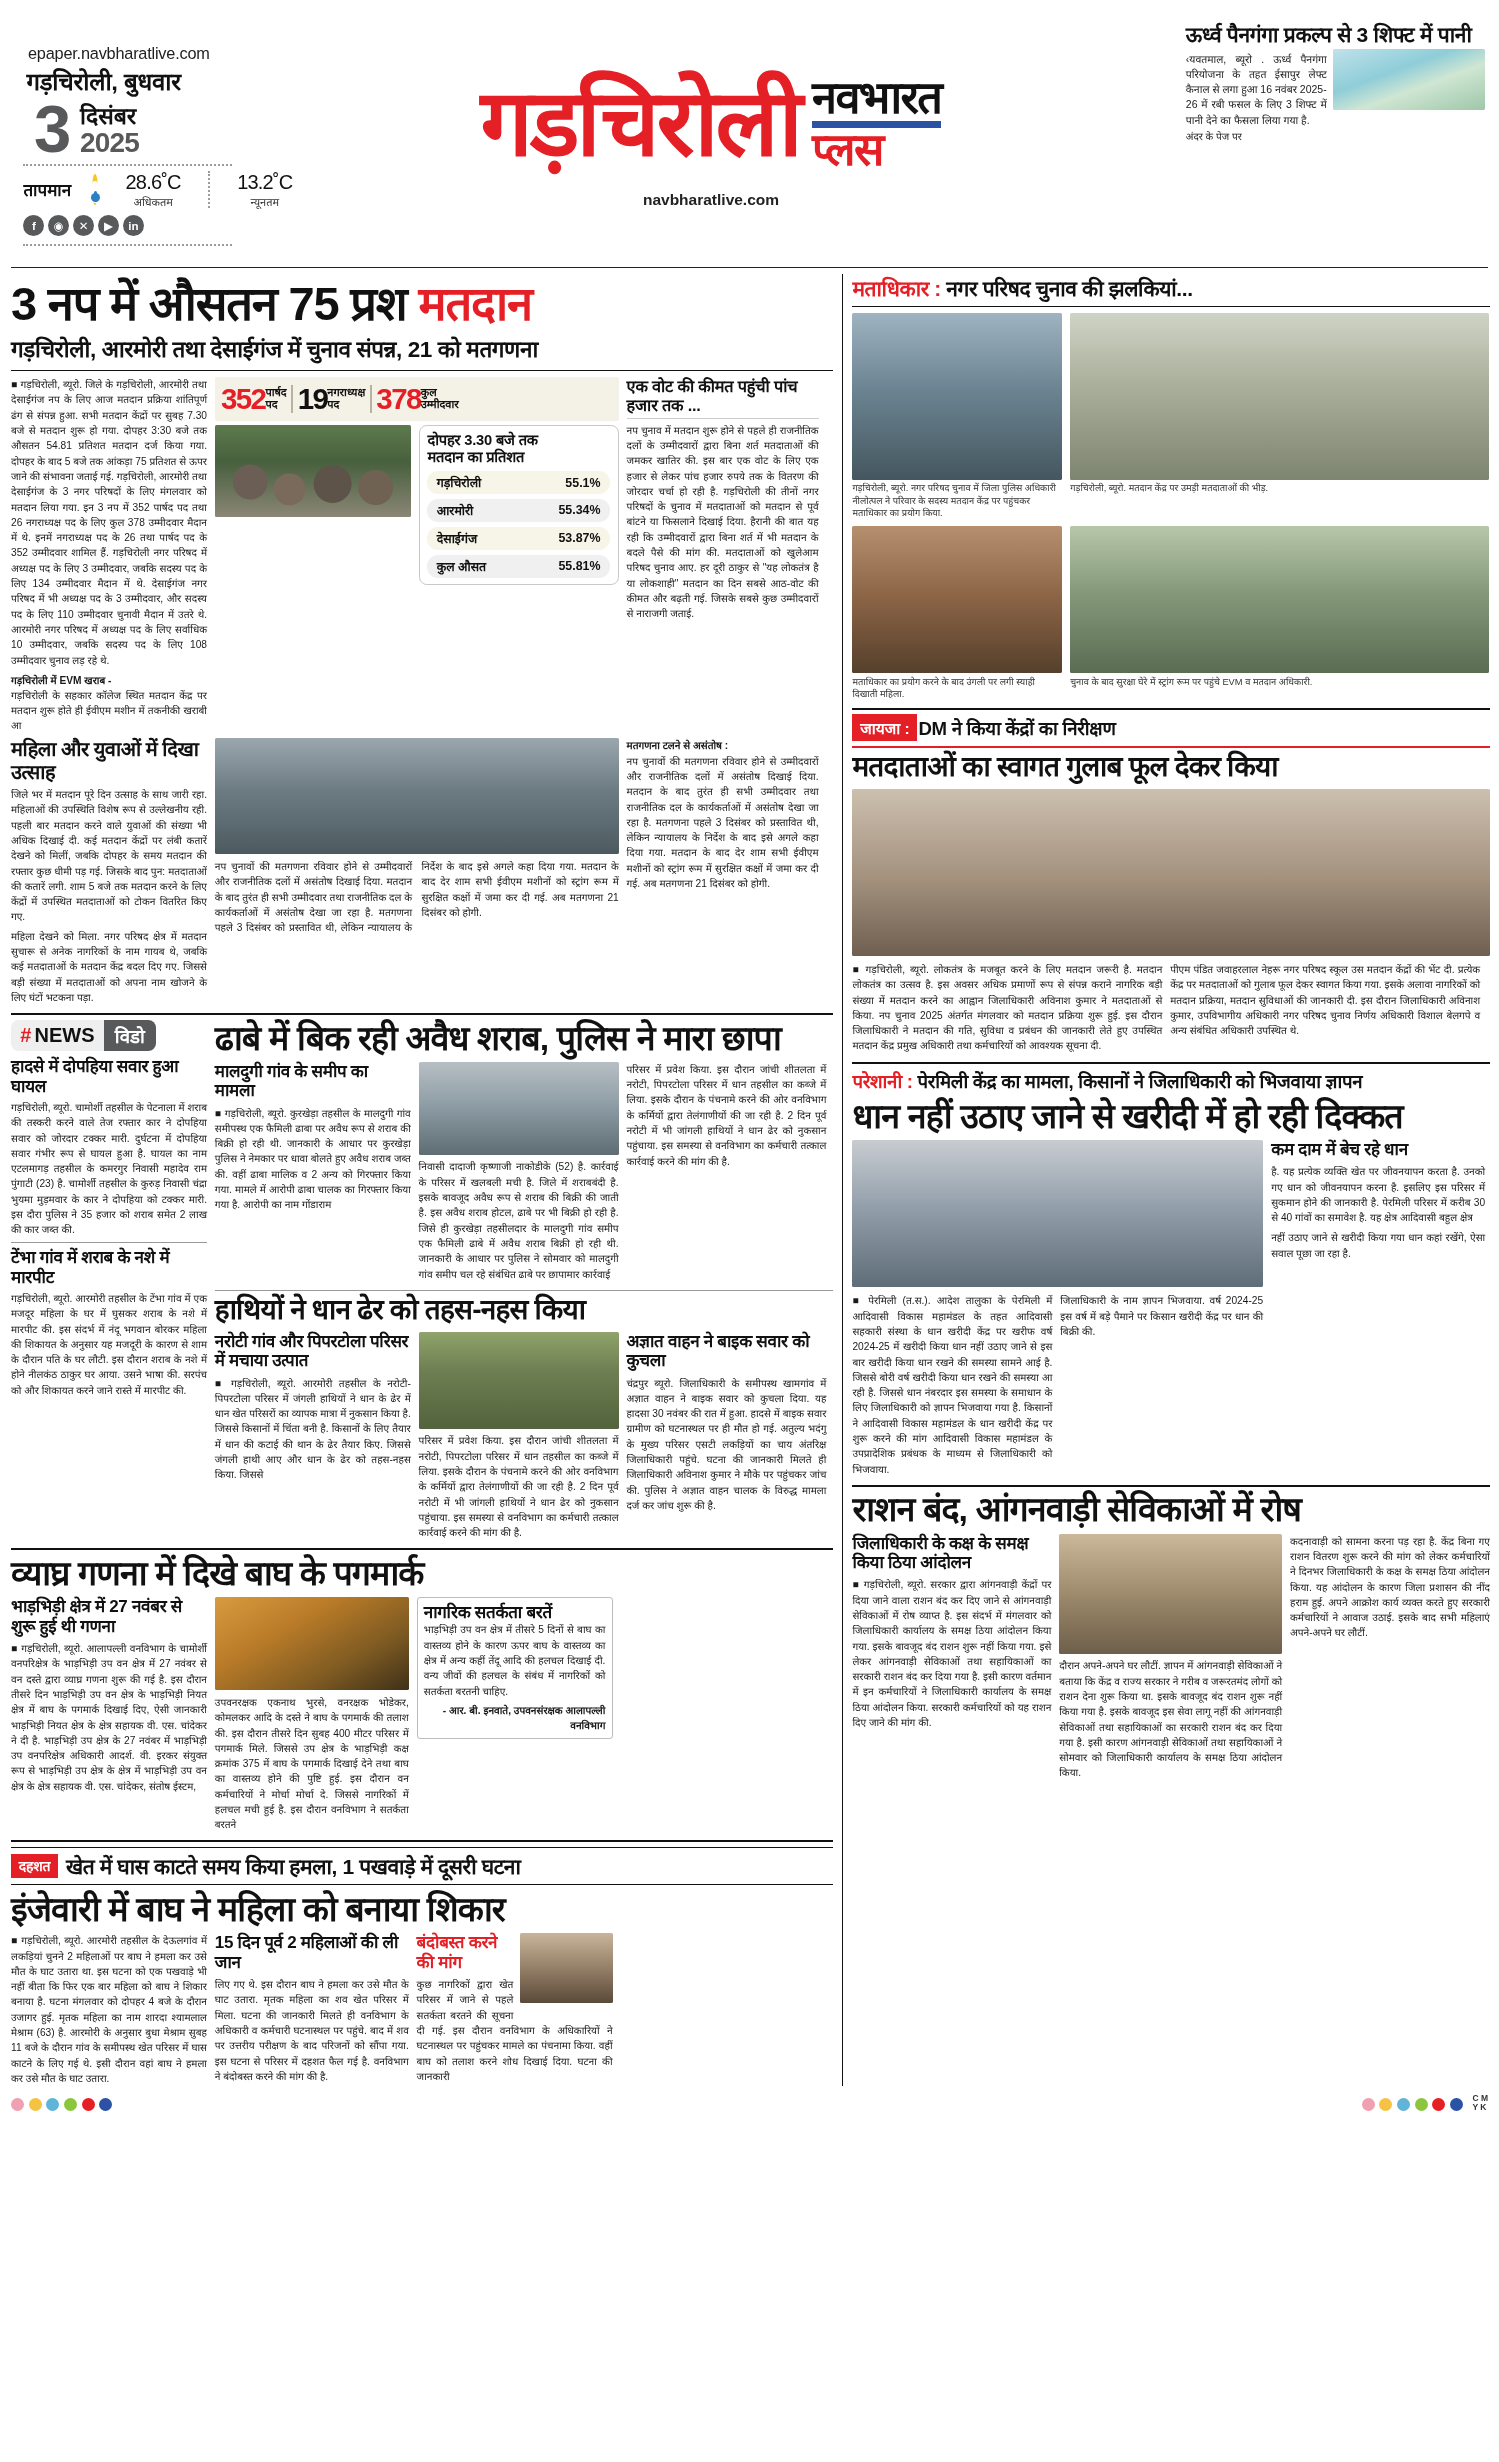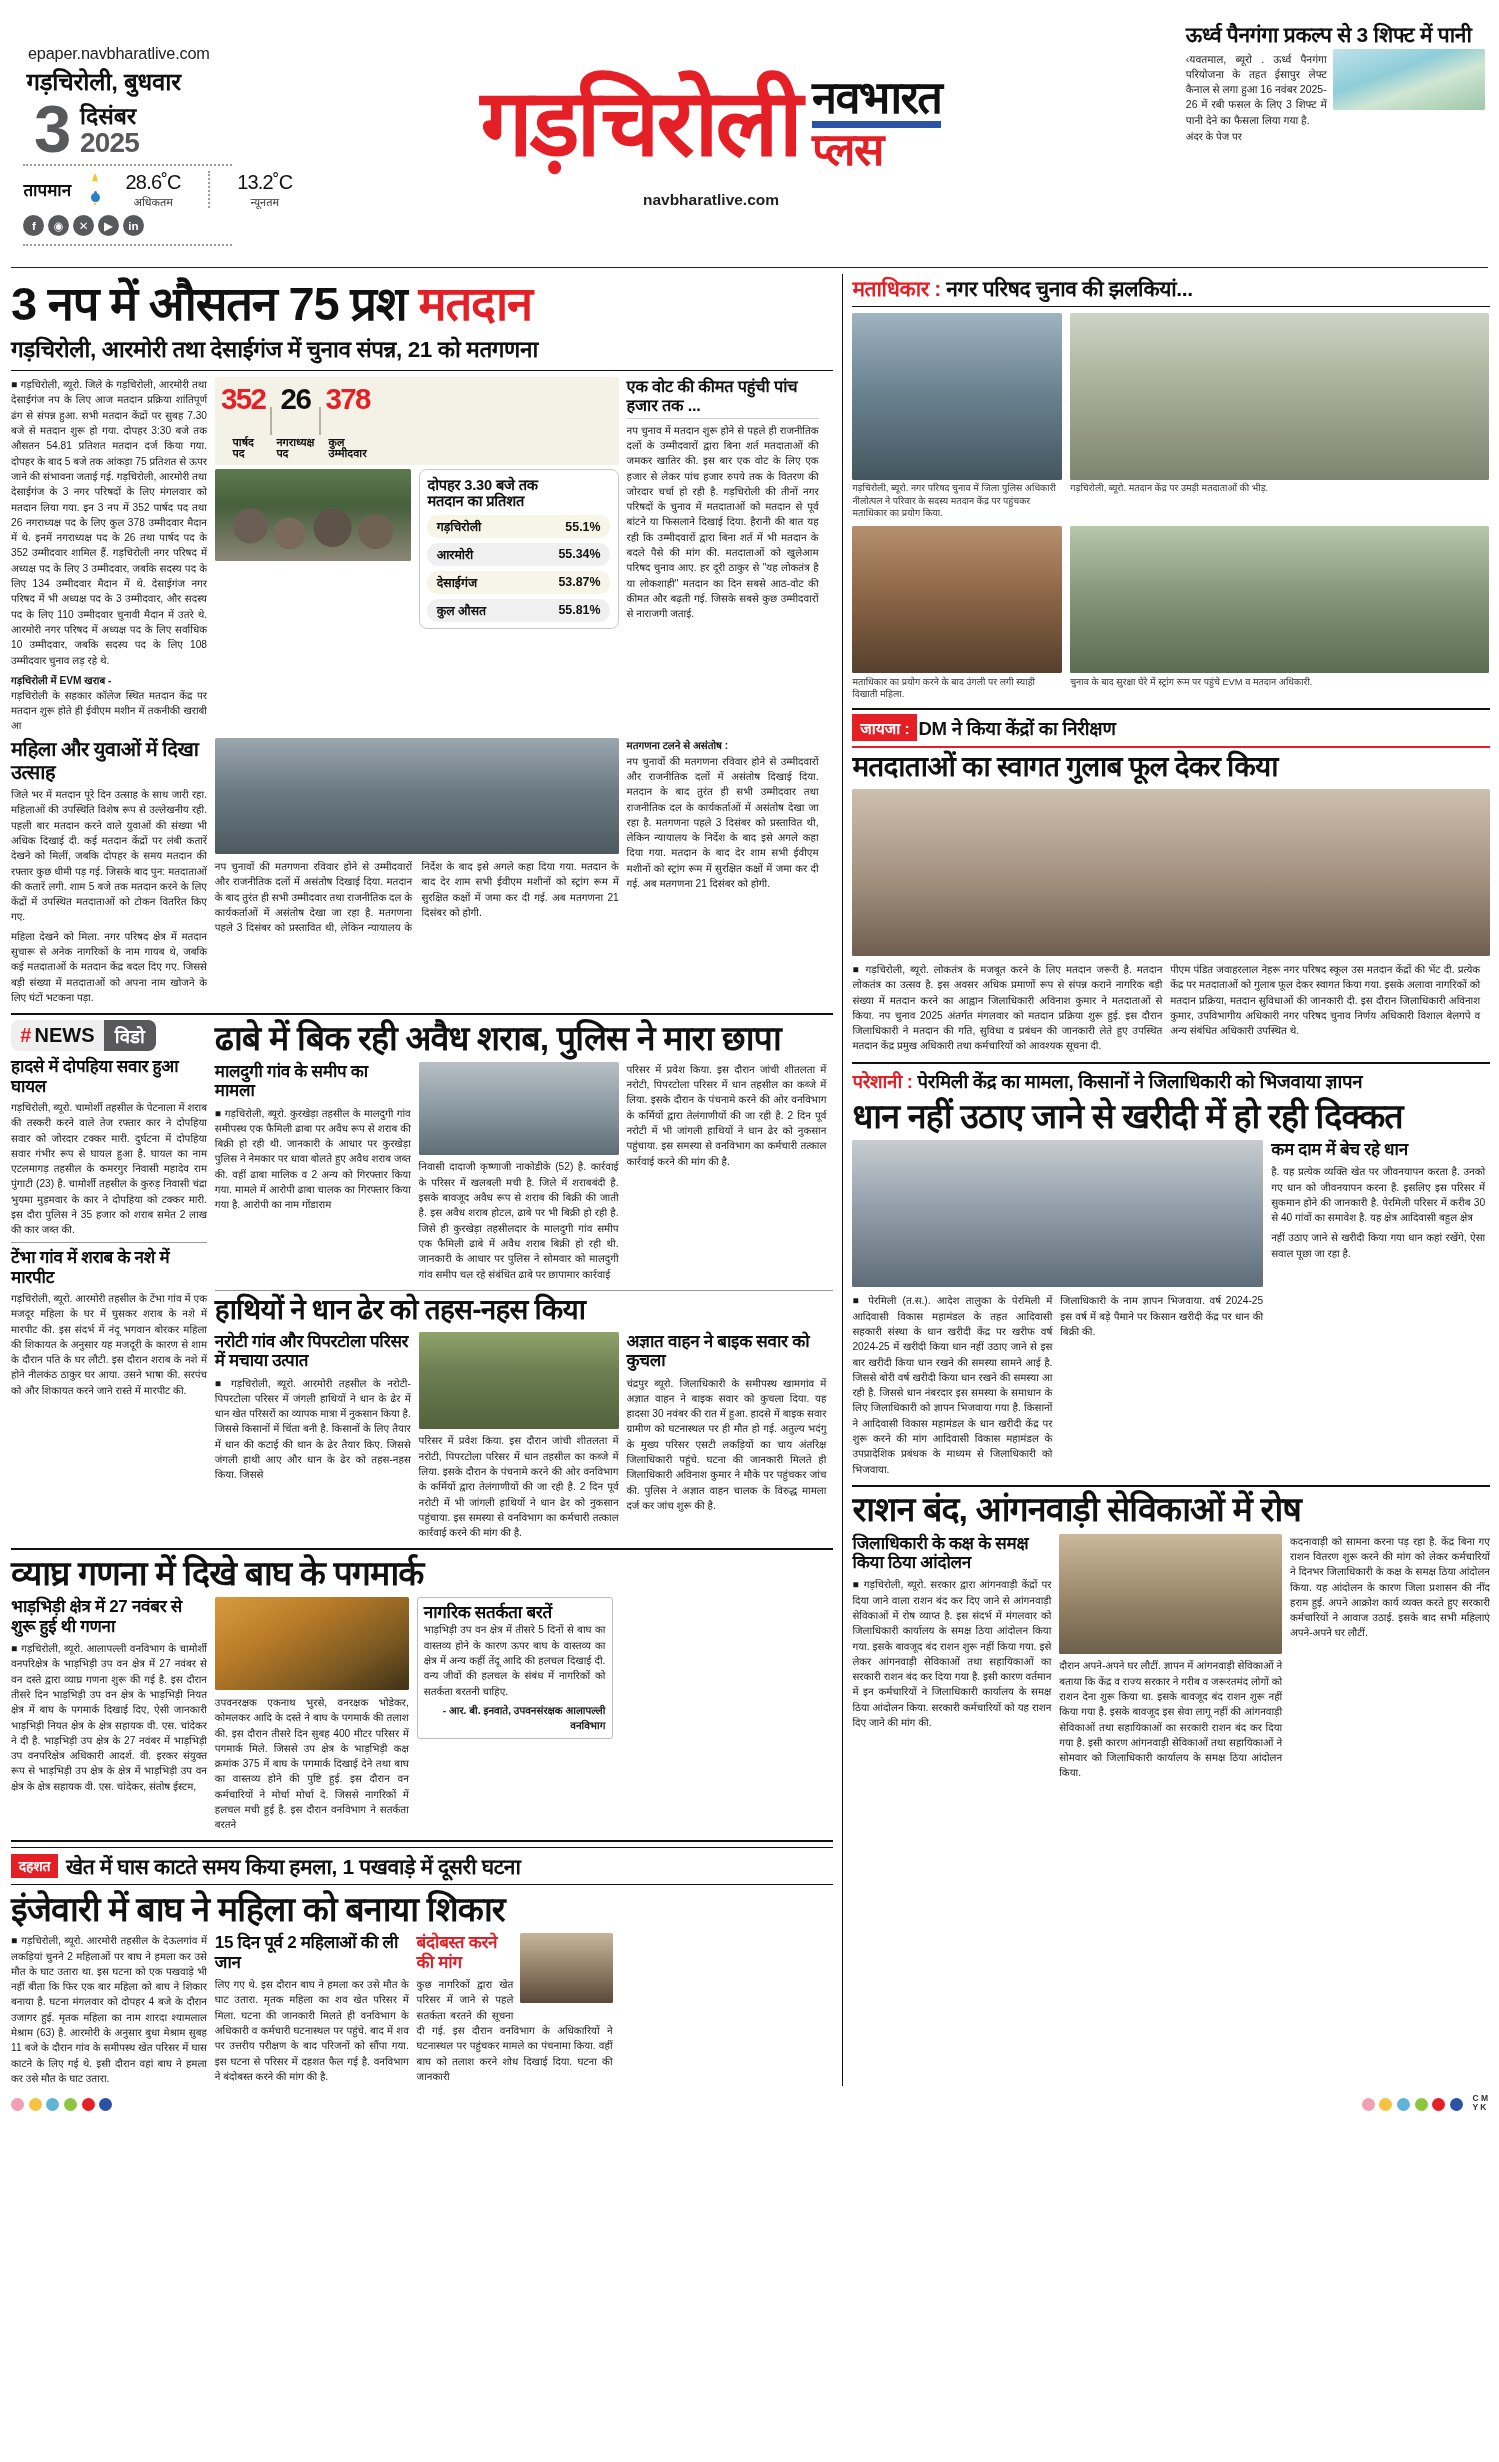--- a/index.html
+++ b/index.html
@@ -68,21 +68,21 @@
 
   .body-text { font-size: 10.2px; line-height: 1.5; text-align: justify; color: #1a1a1a; }
   .body-text b { font-weight: 700; }
 
   
   .lead-grid { display: flex; gap: 7.8px; margin-top: 6.2px; }
   .lg-col { width: 196px; }
   .lg-wide { width: 404px; }
 
   .stat-strip { display: flex; align-items: center; background: #f4f1e6; border-radius: 2.3px; padding: 4.7px 6.2px; gap: 4.7px; }
-  .stat { display: flex; align-items: center; gap: 21px; flex-direction: column; }
+  .stat { display: flex; align-items: center; gap: 0; }
   .stat .num { font-size: 29.5px; font-weight: 900; letter-spacing: -1.6px; }
   .stat .num.red { color: #e51f26; }
   .stat .lbl { font-size: 11px; font-weight: 700; line-height: 1.05; }
   .stat-sep { width: 1.6px; height: 28px; background: #b9b2a0; }
 
   .photo { background: #d8d8d8; border-radius: 1.6px; position: relative; overflow: hidden; }
   .photo.ph-crowd { background:
       radial-gradient(circle at 18% 62%, #6b5f55 0 17px, transparent 18px),
       radial-gradient(circle at 38% 70%, #7a6a5c 0 15.5px, transparent 16.3px),
       radial-gradient(circle at 60% 64%, #5d5348 0 18.6px, transparent 19.4px),
@@ -231,21 +231,21 @@
 
         <div class="lg-wide">
           <div class="stat-strip">
             <div class="stat">
               <span class="num red">352</span>
               <span class="lbl" style="white-space:pre-line">पार्षद
 पद</span>
             </div>
             <div class="stat-sep"></div>
             <div class="stat">
-              <span class="num">26</span>
+              <span class="num">19</span>
               <span class="lbl" style="white-space:pre-line">नगराध्यक्ष
 पद</span>
             </div>
             <div class="stat-sep"></div>
             <div class="stat">
               <span class="num red">378</span>
               <span class="lbl" style="white-space:pre-line">कुल
 उम्मीदवार</span>
             </div>
           </div>

